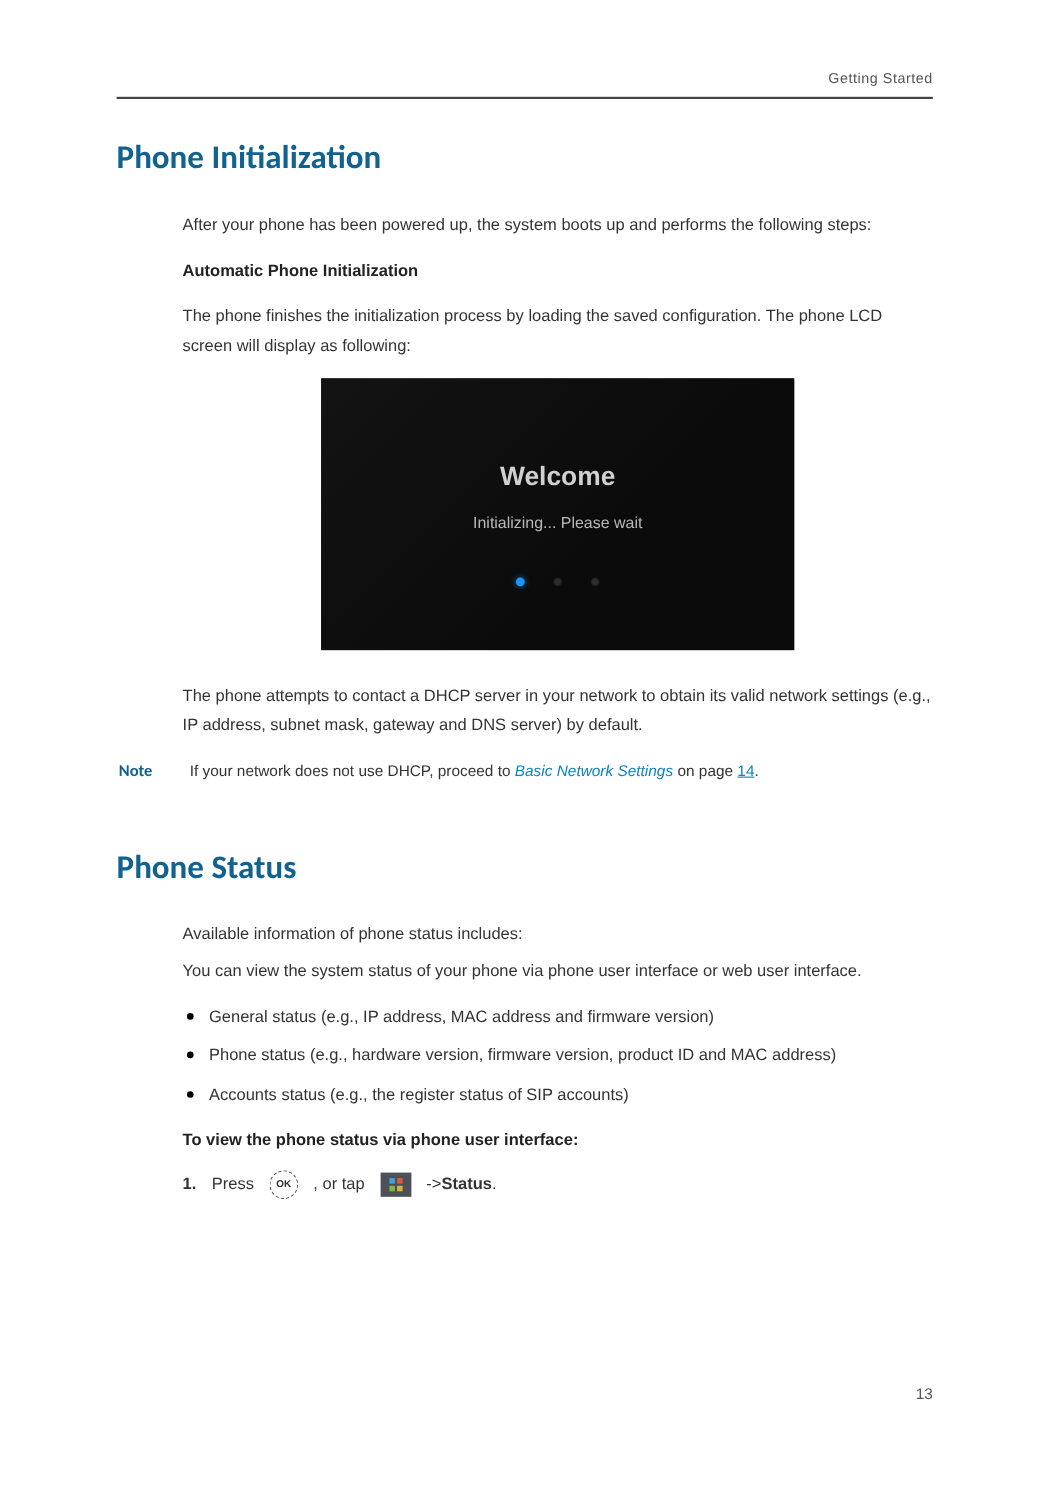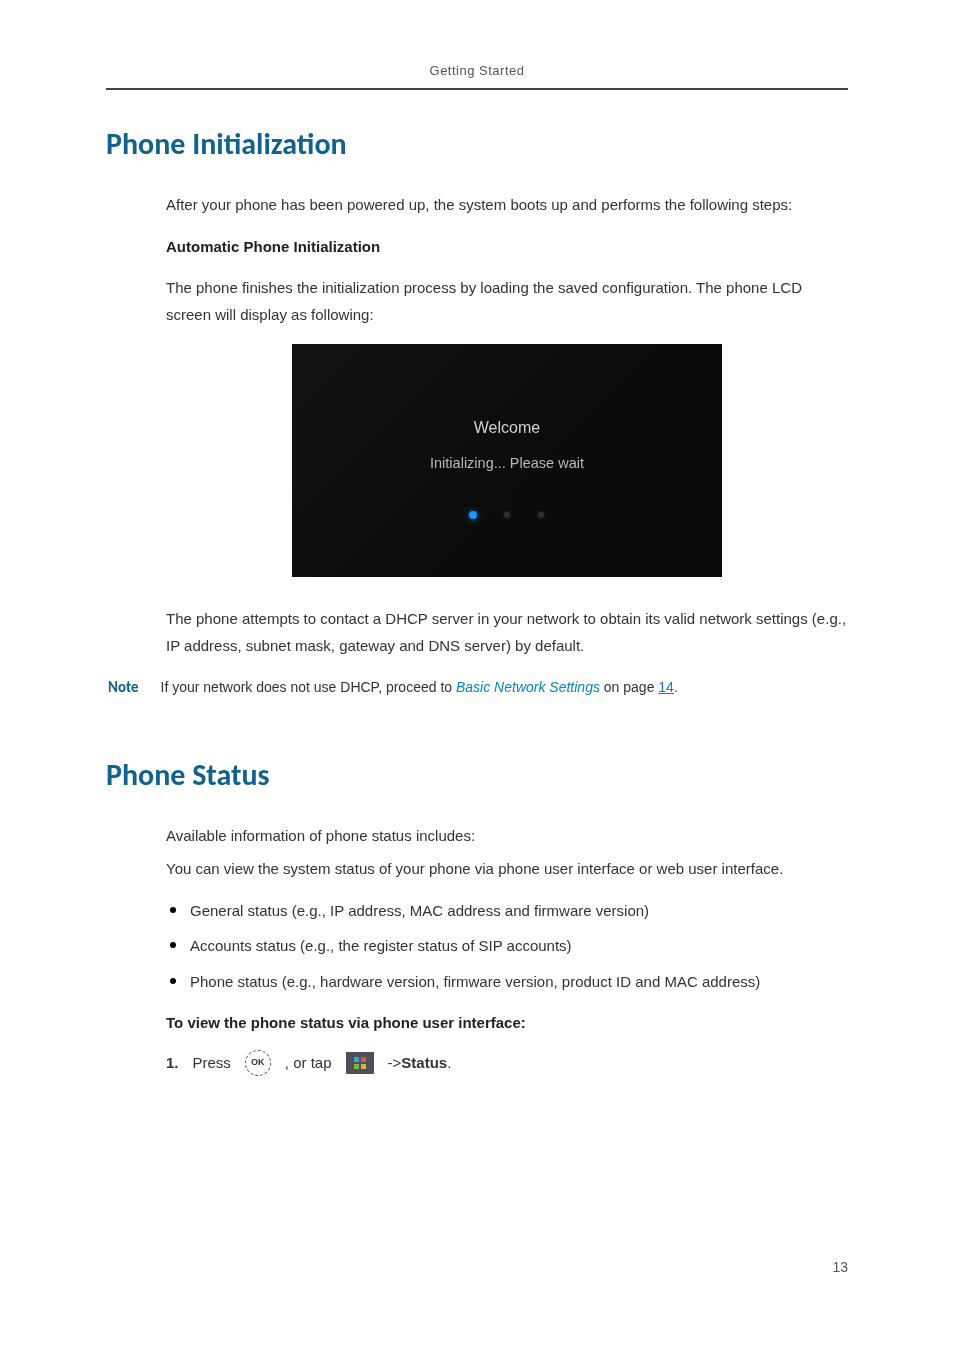--- a/index.html
+++ b/index.html
@@ -9,21 +9,21 @@
     width: 954px;
     font-family: "Century Gothic", "Futura", "Avenir", "Arial", sans-serif;
     color: #333;
     font-size: 15px;
     line-height: 1.7;
   }
   .page {
     padding: 60px 106px 60px 106px;
   }
   .running-header {
-    text-align: center;
+    text-align: right;
     font-size: 13px;
     color: #555;
     letter-spacing: .5px;
     padding-bottom: 6px;
   }
   .hr {
     height: 2px;
     background: #444;
     margin-bottom: 28px;
   }
@@ -53,23 +53,23 @@
     width: 430px;
     margin: 8px auto 28px auto;
     background: #0e0e0e;
     background-image: linear-gradient(135deg,#131313 0%, #0b0b0b 60%);
     color: #dcdcdc;
     text-align: center;
     font-family: "Arial", sans-serif;
   }
   .phone-mock .top-space { height: 68px; }
   .phone-mock .welcome {
-    font-size: 16px;
+    font-size: 24px;
     color: #d0d0d0;
-    font-weight: 400;
+    font-weight: 700;
     padding-top: 2px;
   }
   .phone-mock .sub {
     font-size: 14.5px;
     color: #b8b8b8;
     margin-top: 10px;
   }
   .phone-mock .dots {
     margin-top: 36px;
     padding-bottom: 58px;
@@ -82,21 +82,21 @@
     background: #2f2f2f; box-shadow: 0 0 2px #000 inset;
   }
   .phone-mock .dot.active {
     background: #1996ff;
     box-shadow: 0 0 6px rgba(25,150,255,.7);
   }
   
   .note-row {
     display: flex;
     align-items: baseline;
-    gap: 22px;
+    gap: 34px;
     margin-top: 10px;
     margin-left: 2px;
   }
   .note-label {
     color: #11628e;
     font-weight: 700;
     font-family: "Calibri","Arial",sans-serif;
   }
   .note-body {
     font-size: 14px;
@@ -215,22 +215,22 @@
   <div class="spacer-lg"></div>
 
   <h1>Phone Status</h1>
 
   <div class="content">
     <p style="margin-bottom:6px">Available information of phone status includes:</p>
     <p>You can view the system status of your phone via phone user interface or web user interface.</p>
 
     <ul class="bullets">
       <li>General status (e.g., IP address, MAC address and firmware version)</li>
+      <li>Phone status (e.g., hardware version, firmware version, product ID and MAC address)</li>
       <li>Accounts status (e.g., the register status of SIP accounts)</li>
-      <li>Phone status (e.g., hardware version, firmware version, product ID and MAC address)</li>
     </ul>
 
     <div class="subhead">To view the phone status via phone user interface:</div>
 
     <div class="step-row">
       <span class="step-num">1.</span>
       <span>Press</span>
       <span class="ok-badge">OK</span>
       <span>, or tap</span>
       <span class="apps-badge">

